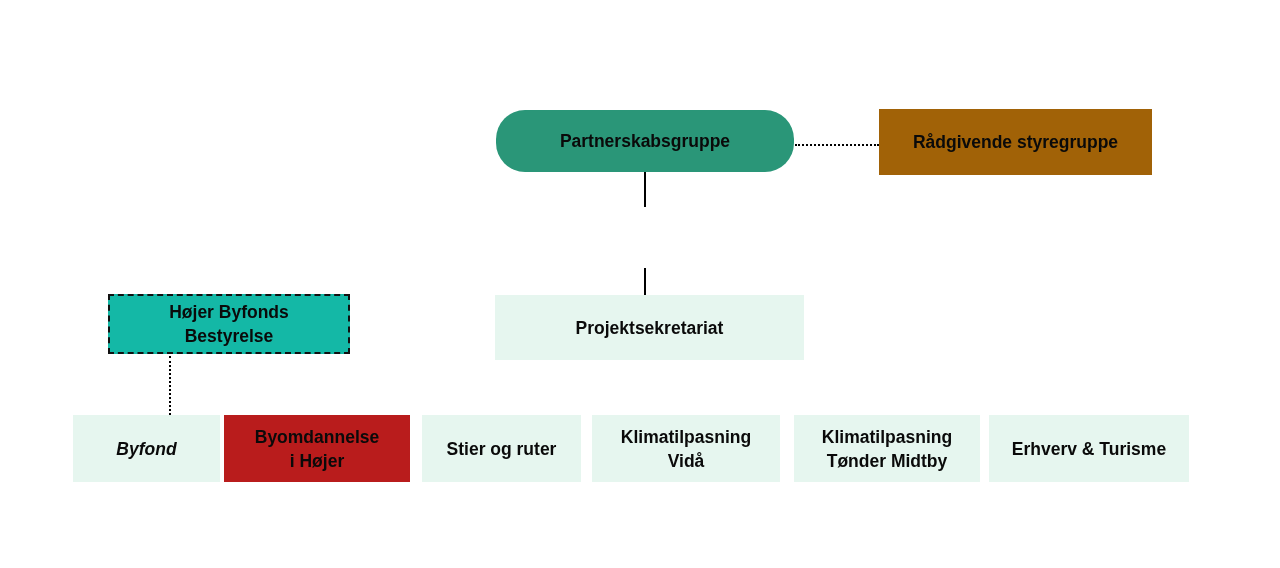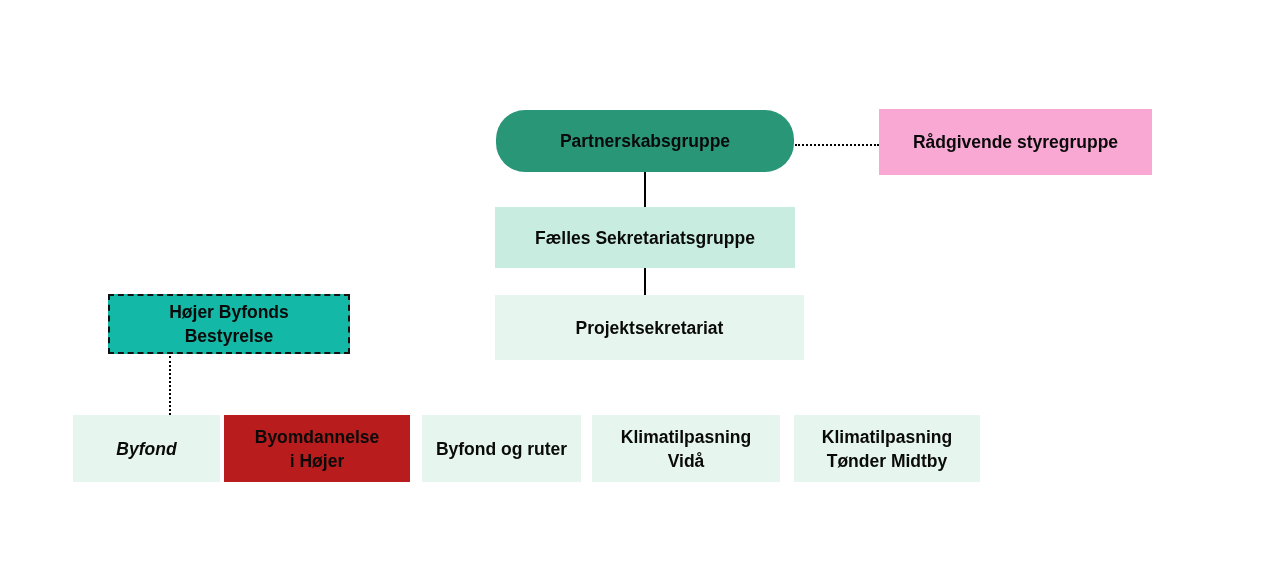--- a/index.html
+++ b/index.html
@@ -50,36 +50,36 @@
 
 <div class="canvas">
 
   <div class="connector conn-v-solid conn-partnerskab-faelles"></div>
   <div class="connector conn-v-solid conn-faelles-projekt"></div>
   <div class="connector conn-h-dotted conn-partnerskab-raad"></div>
   <div class="connector conn-v-dotted conn-bestyrelse-byfond"></div>
 
   <div class="node node-partnerskab" style="background-color: rgb(42, 150, 120); border-radius: 29px;">Partnerskabsgruppe</div>
 
-  <div class="node node-raadgivende" style="background-color: #f9a8d4;">Rådgivende styregruppe</div>
+  <div class="node node-raadgivende" style="background-color: #a16207;">Rådgivende styregruppe</div>
 
-  <div class="node node-faelles" style="background-color: rgb(200, 236, 223);">Fælles Sekretariatsgruppe</div>
 
   <div class="node node-projektsekr" style="background-color: rgb(230, 246, 239);">Projektsekretariat</div>
 
   <div class="node node-bestyrelse" style="background-color: #14b8a6;">Højer Byfonds
 Bestyrelse</div>
 
   <div class="node project project-byfond" style="background-color: rgb(230, 246, 239);">Byfond</div>
 
   <div class="node project project-byomdannelse" style="background-color: #b91c1c;">Byomdannelse
 i Højer</div>
 
-  <div class="node project project-stier" style="background-color: rgb(230, 246, 239);">Byfond og ruter</div>
+  <div class="node project project-stier" style="background-color: rgb(230, 246, 239);">Stier og ruter</div>
 
   <div class="node project project-vida" style="background-color: rgb(230, 246, 239);">Klimatilpasning
 Vidå</div>
 
   <div class="node project project-toender" style="background-color: rgb(230, 246, 239);">Klimatilpasning
 Tønder Midtby</div>
 
+  <div class="node project project-erhverv" style="background-color: rgb(230, 246, 239);">Erhverv &amp; Turisme</div>
 
 </div>
 
 </body></html>

